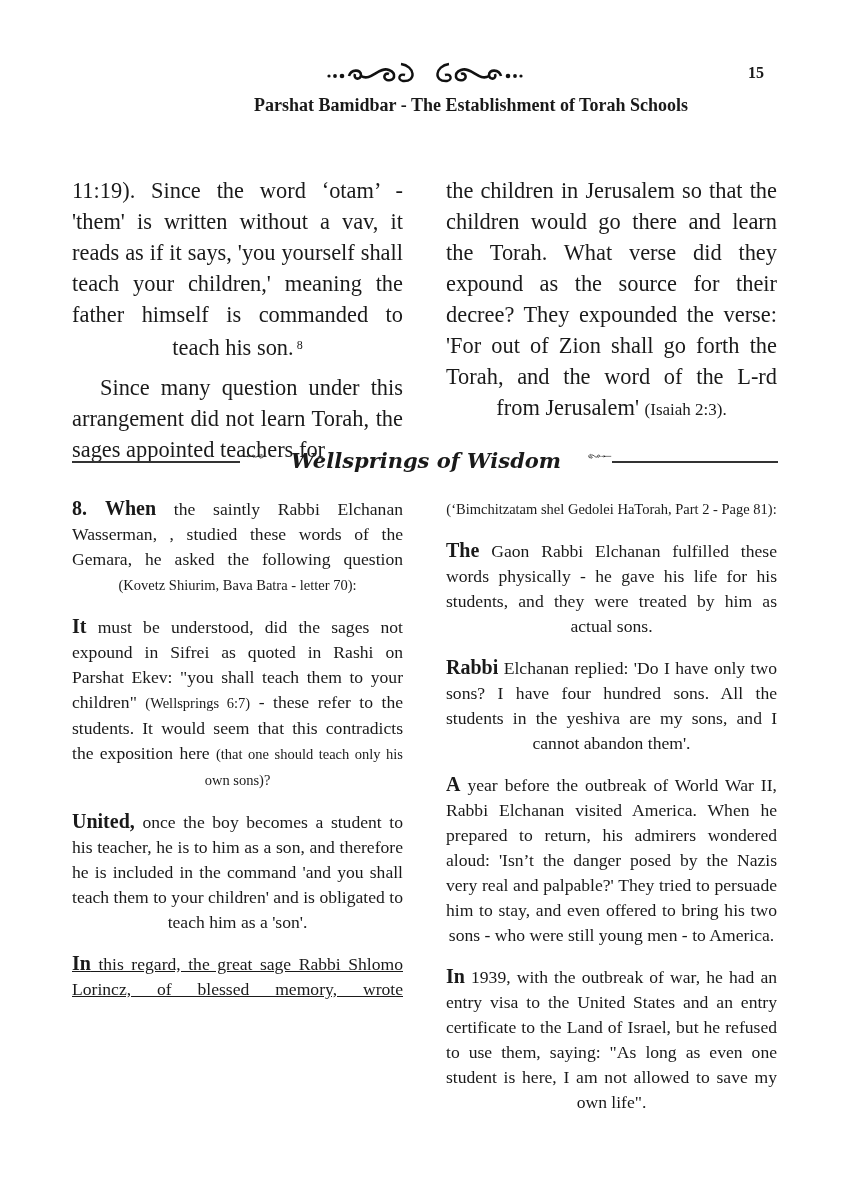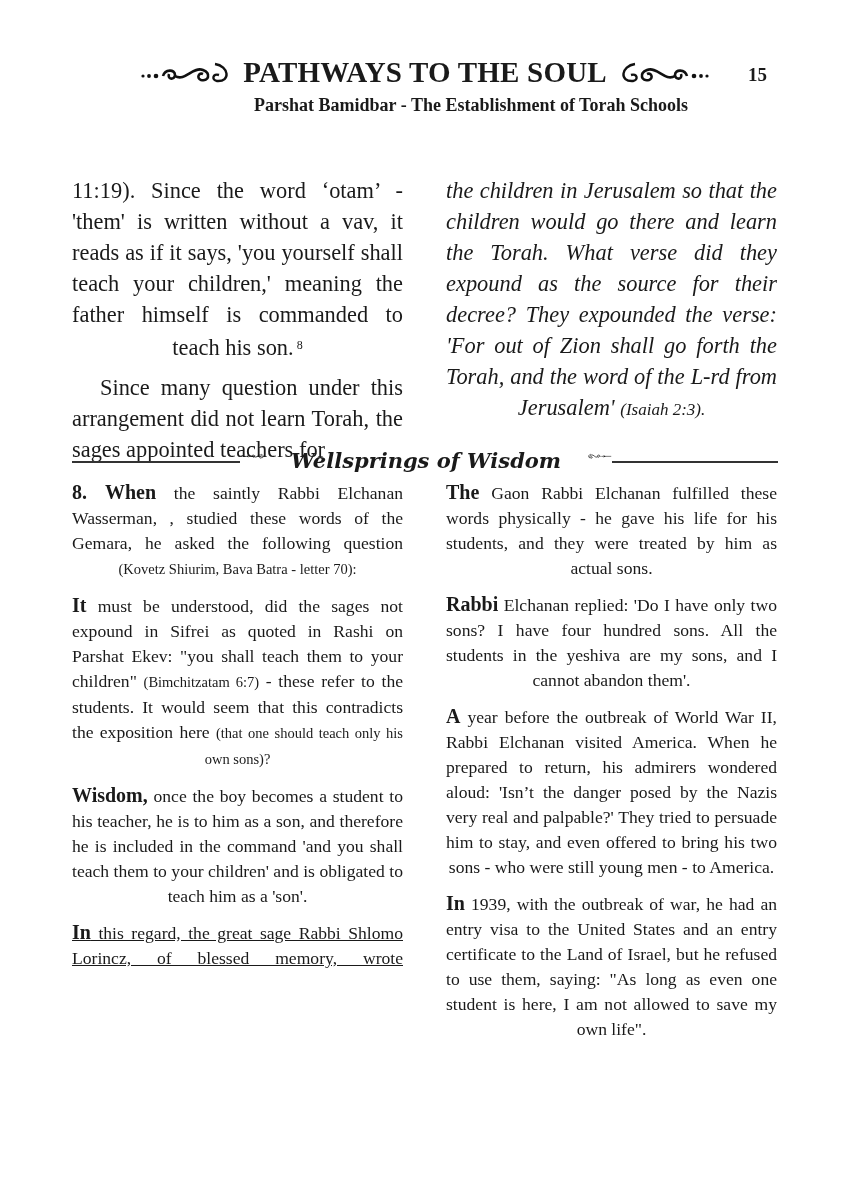--- a/index.html
+++ b/index.html
@@ -3,62 +3,61 @@
   <meta charset="utf-8">
   <style>
     html, body { margin: 0; padding: 0; background: #ffffff; }
     body { width: 846px; height: 1200px; position: relative; overflow: hidden; color: #1a1a1a;
       font-family: "Liberation Serif", "DejaVu Serif", serif; }
 
     .header { position: absolute; left: 0; top: 52px; width: 846px; height: 40px; }
     .title-row { position: absolute; left: 130px; top: 0; width: 590px; height: 40px; display: flex; align-items: center; justify-content: center; }
     .title { font-size: 29px; font-weight: bold; letter-spacing: 0.2px; line-height: 40px; white-space: nowrap; margin: 0 4px; }
     .ornament { display: inline-block; width: 100px; height: 24px; }
-    .page-number { position: absolute; left: 748px; top: 12px; font-size: 19px; font-weight: bold; }
+    .page-number { position: absolute; left: 748px; top: 12px; font-size: 16px; font-weight: bold; }
     .subtitle { position: absolute; left: 0; top: 95px; width: 846px; text-align: center; font-size: 18px; font-weight: bold; padding-left: 48px; }
 
     .col { position: absolute; text-align: justify; }
     .top-col { font-size: 22.4px; line-height: 31px; margin-top: 32px; }
     .top-left { left: 72px; top: 143px; width: 331px; }
-    .top-right { left: 446px; top: 143px; width: 331px; font-style: italic; }
+    .top-right { left: 446px; top: 143px; width: 331px; }
     .top-col p { margin: 0; }
     .indent { text-indent: 28px; margin-top: 9px !important; }
     .small-ref { font-size: 17px; }
     sup.fn { font-size: 12px; vertical-align: 6px; margin-left: 3px; }
     .last-center { text-align-last: center; }
 
     .divider { position: absolute; left: 72px; top: 448px; width: 706px; height: 28px; }
     .divider-line { position: absolute; top: 13px; height: 1.5px; background: #333; }
     .divider-line.left { left: 0; width: 168px; }
     .divider-line.right { left: 540px; width: 166px; }
     .divider-title { position: absolute; left: 168px; top: 0; width: 372px; height: 28px; display: flex; align-items: flex-start; justify-content: center; gap: 24px; }
     .divider-text { font-family: "DejaVu Serif", serif; font-style: italic; font-weight: bold; font-size: 21px; white-space: nowrap; margin: 0 3px; }
     .small-orn { display: inline-block; width: 68px; height: 16px; }
 
     .bot-col { font-size: 17.6px; line-height: 25px; }
     .bot-left { left: 72px; top: 480px; width: 331px; }
     .bot-right { left: 446px; top: 480px; width: 331px; }
-    .bot-col p { margin: 0 0 11px 0; }
+    .bot-col p { margin: 16px 0 11px 0; }
     .bot-col b { font-size: 20px; }
     .ref { font-size: 14.5px; }
   </style>
 </head>
 <body>
 
 <div class="header">
   <div class="title-row">
     <svg class="ornament" viewBox="0 0 100 24">
       <circle cx="4" cy="16" r="1.6" fill="#111"></circle>
         <circle cx="10" cy="16" r="1.9" fill="#111"></circle>
         <circle cx="17" cy="16" r="2.3" fill="#111"></circle>
       <path d="M24 16 C 26 9, 36 9, 36 15 C 36 20, 28 20, 30 14" fill="none" stroke="#111" stroke-width="2.6"></path>
       <path d="M36 16 C 46 22, 54 6, 64 10 C 72 13, 70 22, 62 20 C 57 18, 60 12, 64 14" fill="none" stroke="#111" stroke-width="2.6"></path>
       <path d="M76 4 C 90 6, 92 22, 78 21 C 72 20, 74 13, 80 15" fill="none" stroke="#111" stroke-width="2.4"></path>
     </svg>
-    <span class="title">PATHWAYS TO THE SOUL</span>
     <svg class="ornament" viewBox="0 0 100 24" style="transform:scaleX(-1)">
       <circle cx="4" cy="16" r="1.6" fill="#111"></circle>
         <circle cx="10" cy="16" r="1.9" fill="#111"></circle>
         <circle cx="17" cy="16" r="2.3" fill="#111"></circle>
       <path d="M24 16 C 26 9, 36 9, 36 15 C 36 20, 28 20, 30 14" fill="none" stroke="#111" stroke-width="2.6"></path>
       <path d="M36 16 C 46 22, 54 6, 64 10 C 72 13, 70 22, 62 20 C 57 18, 60 12, 64 14" fill="none" stroke="#111" stroke-width="2.6"></path>
       <path d="M76 4 C 90 6, 92 22, 78 21 C 72 20, 74 13, 80 15" fill="none" stroke="#111" stroke-width="2.4"></path>
     </svg>
   </div>
   <span class="page-number">15</span>
@@ -93,23 +92,24 @@
       <path d="M33 10 C 34 4, 42 4, 41 9 C 40 13, 35 12, 36 8" fill="none" stroke="#111" stroke-width="2"></path>
       <path d="M41 11 C 48 14, 52 3, 58 5 C 64 7, 64 14, 58 14 C 54 13, 56 9, 59 10" fill="none" stroke="#111" stroke-width="2"></path>
       <path d="M60 3 C 68 5, 68 13, 62 13" fill="none" stroke="#111" stroke-width="1.8"></path>
     </svg>
   </div>
   <div class="divider-line right"></div>
 </div>
 
 <div class="col bot-col bot-left">
   <p class="last-center"><b>8. When</b><span> the saintly Rabbi Elchanan Wasserman, , studied these words of the Gemara, he asked the following question </span><span class="ref">(Kovetz Shiurim, Bava Batra - letter 70):</span></p>
-  <p class="last-center"><b>It</b><span> must be understood, did the sages not expound in Sifrei as quoted in Rashi on Parshat Ekev: "you shall teach them to your children" </span><span class="ref">(Bimchitzatam 6:7)</span><span> - these refer to the students. It would seem that this contradicts the exposition here </span><span class="ref">(that one should teach only his own sons)?</span></p>
-  <p class="last-center"><b>Wisdom,</b><span> once the boy becomes a student to his teacher, he is to him as a son, and therefore he is included in the command 'and you shall teach them to your children' and is obligated to teach him as a 'son'.</span></p>
+  <p class="last-center"><b>It</b><span> must be understood, did the sages not expound in Sifrei as quoted in Rashi on Parshat Ekev: "you shall teach them to your children" </span><span class="ref">(Wellsprings 6:7)</span><span> - these refer to the students. It would seem that this contradicts the exposition here </span><span class="ref">(that one should teach only his own sons)?</span></p>
+  <p class="last-center"><b>United,</b><span> once the boy becomes a student to his teacher, he is to him as a son, and therefore he is included in the command 'and you shall teach them to your children' and is obligated to teach him as a 'son'.</span></p>
   <p style="text-align-last: justify; text-decoration: underline;"><b>In</b><span> this regard, the great sage Rabbi Shlomo Lorincz, of blessed memory, wrote</span></p>
 </div>
 
 <div class="col bot-col bot-right">
+  <p class="last-center"><span class="ref">(‘Bimchitzatam shel Gedolei HaTorah, Part 2 - Page 81):</span></p>
   <p class="last-center"><b>The</b><span> Gaon Rabbi Elchanan fulfilled these words physically - he gave his life for his students, and they were treated by him as actual sons.</span></p>
   <p class="last-center"><b>Rabbi</b><span> Elchanan replied: 'Do I have only two sons? I have four hundred sons. All the students in the yeshiva are my sons, and I cannot abandon them'.</span></p>
   <p class="last-center"><b>A</b><span> year before the outbreak of World War II, Rabbi Elchanan visited America. When he prepared to return, his admirers wondered aloud: 'Isn’t the danger posed by the Nazis very real and palpable?' They tried to persuade him to stay, and even offered to bring his two sons - who were still young men - to America.</span></p>
   <p class="last-center"><b>In</b><span> 1939, with the outbreak of war, he had an entry visa to the United States and an entry certificate to the Land of Israel, but he refused to use them, saying: "As long as even one student is here, I am not allowed to save my own life".</span></p>
 </div>
 
 </body></html>

